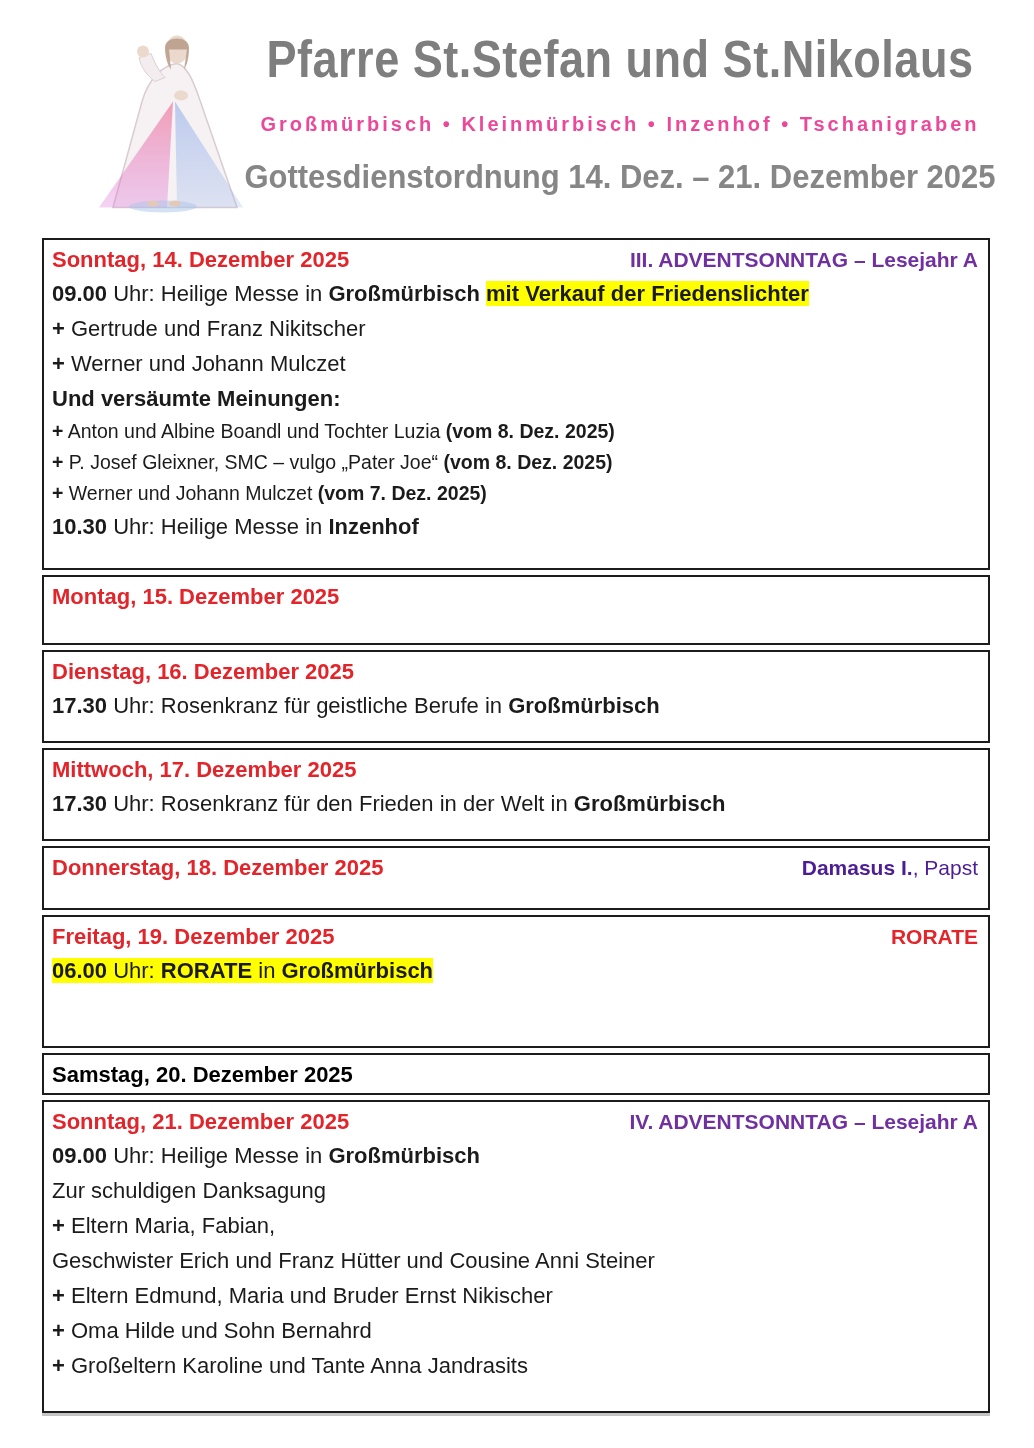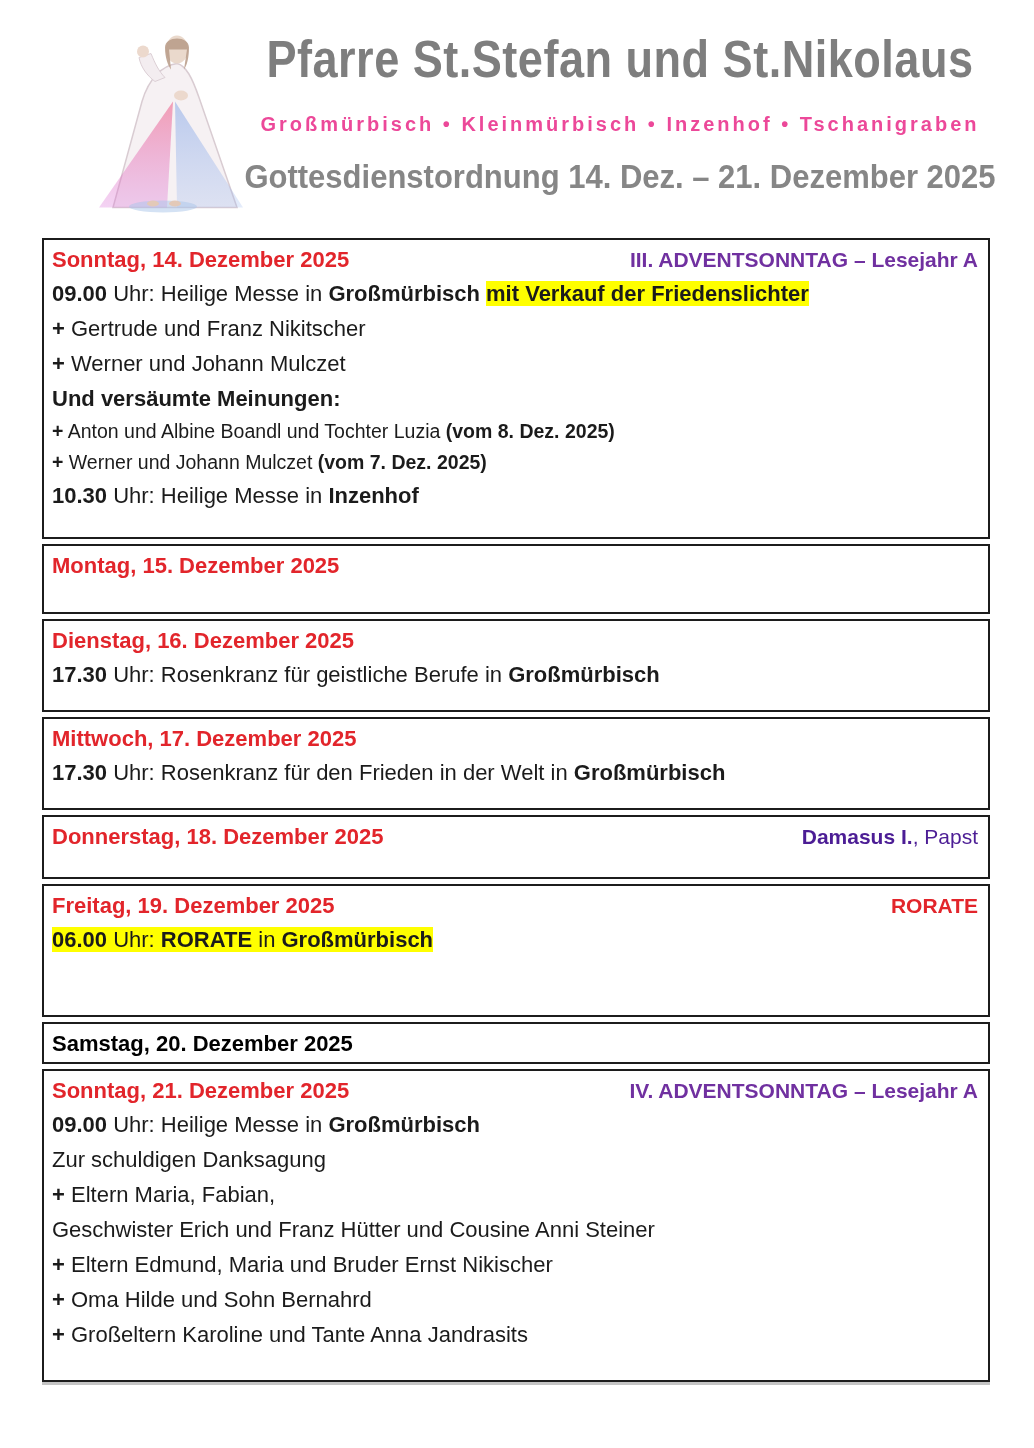--- a/index.html
+++ b/index.html
@@ -118,20 +118,21 @@
       <div class="day">
         <div class="day-header">
           <span class="date" style="color: rgb(226, 37, 43);">Sonntag, 14. Dezember 2025</span>
           <span class="right-label" style="color: rgb(112, 48, 160);"><span class="b">III. ADVENTSONNTAG – Lesejahr A</span></span>
         </div>
         <div class="line"><span class="b">09.00</span><span> Uhr: Heilige Messe in </span><span class="b">Großmürbisch </span><span class="b hl">mit Verkauf der Friedenslichter</span></div>
         <div class="line"><span class="b">+</span><span> Gertrude und Franz Nikitscher</span></div>
         <div class="line"><span class="b">+</span><span> Werner und Johann Mulczet</span></div>
         <div class="line"><span class="b">Und versäumte Meinungen:</span></div>
         <div class="line small"><span class="b">+</span><span> Anton und Albine Boandl und Tochter Luzia </span><span class="b">(vom 8. Dez. 2025)</span></div>
+        <div class="line small"><span class="b">+</span><span> P. Josef Gleixner, SMC – vulgo „Pater Joe“ </span><span class="b">(vom 8. Dez. 2025)</span></div>
         <div class="line small"><span class="b">+</span><span> Werner und Johann Mulczet </span><span class="b">(vom 7. Dez. 2025)</span></div>
         <div class="line"><span class="b">10.30</span><span> Uhr: Heilige Messe in </span><span class="b">Inzenhof</span></div>
       </div>
       <div class="day">
         <div class="day-header">
           <span class="date" style="color: rgb(226, 37, 43);">Montag, 15. Dezember 2025</span>
         </div>
       </div>
       <div class="day">
         <div class="day-header">

